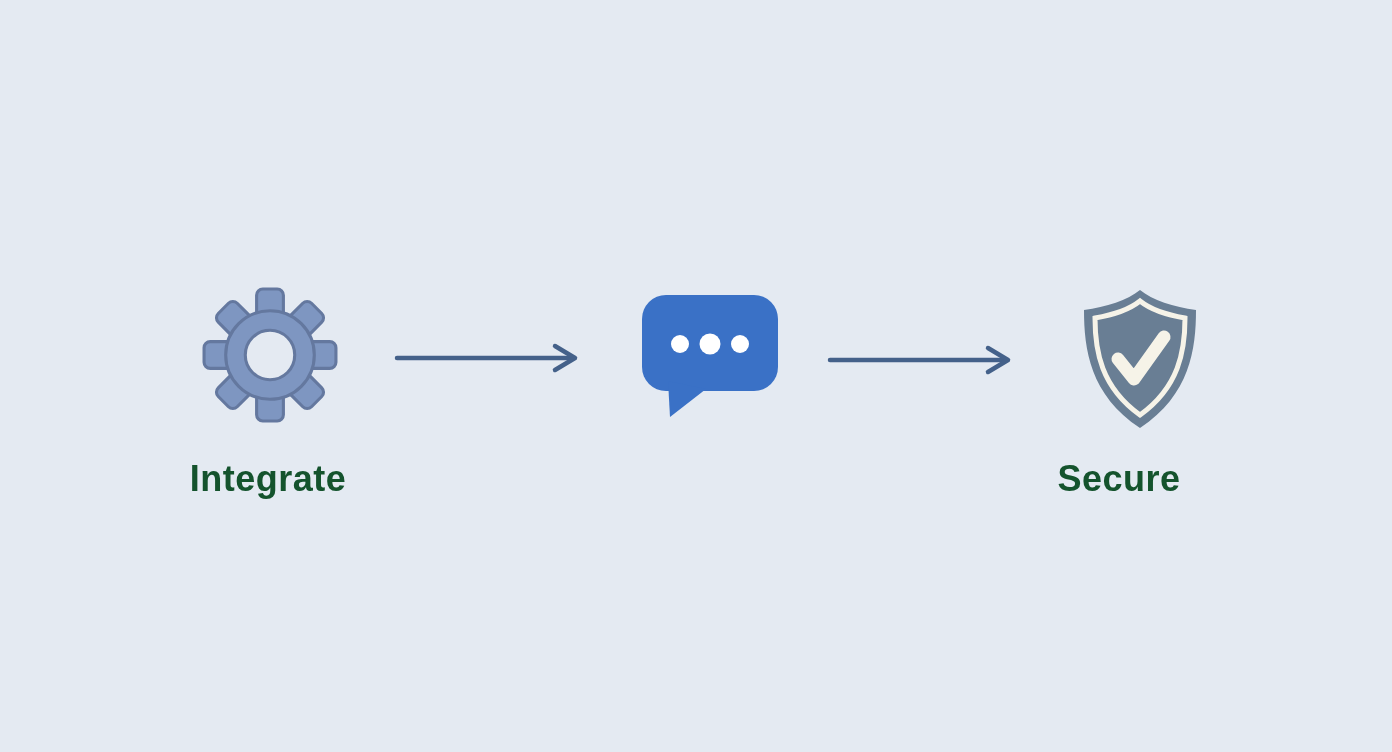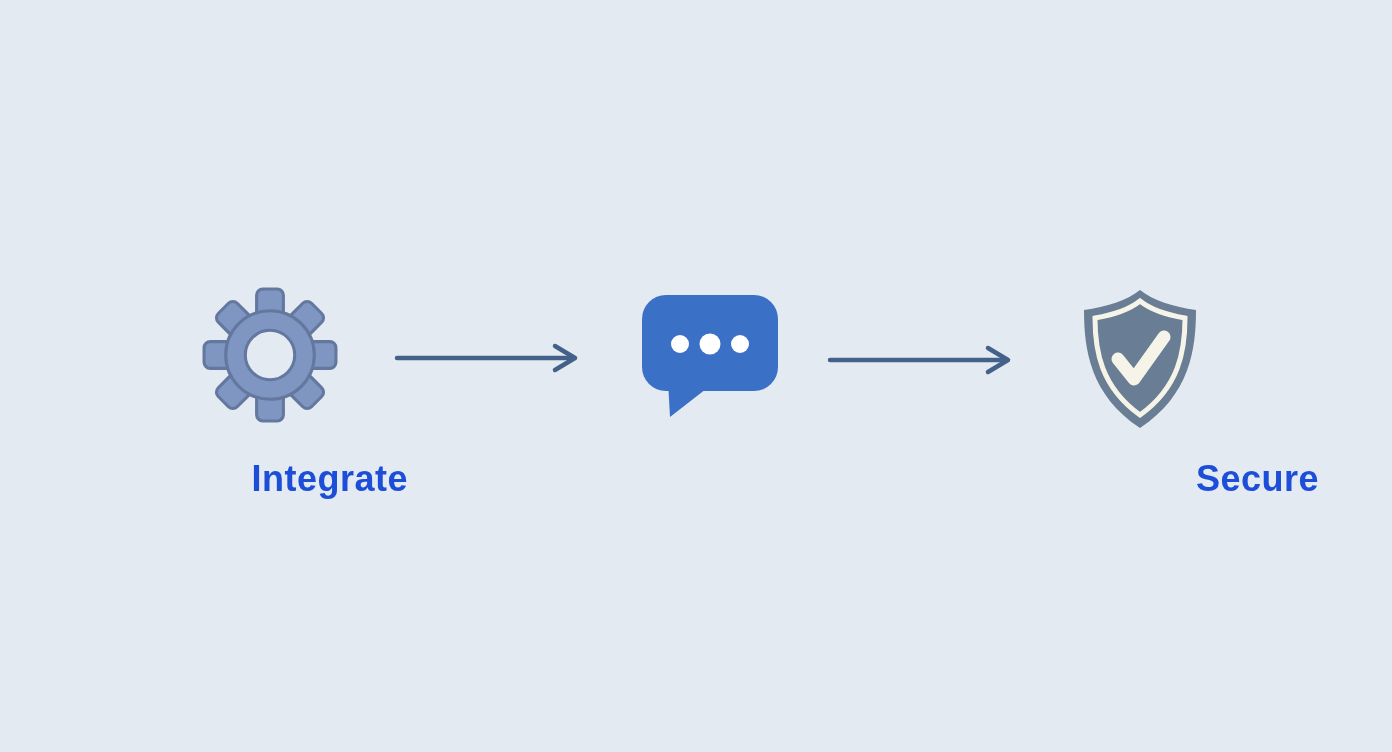--- a/index.html
+++ b/index.html
@@ -11,32 +11,32 @@
   .canvas {
     position: relative;
     width: 1392px;
     height: 752px;
     background: #e4eaf2;
   }
   .icon-box { position: absolute; }
   .step-label {
     position: absolute;
     width: 280px;
-    text-align: right;
+    text-align: center;
     font-size: 36px;
     font-weight: bold;
     letter-spacing: 0.5px;
-    color: #1d4ed8;
+    color: #14532d;
   }
   #gear-box     { left: 202px; top: 287px; width: 136px; height: 136px; }
   #bubble-box   { left: 640px; top: 293px; width: 140px; height: 126px; }
   #shield-box   { left: 1074px; top: 287px; width: 132px; height: 144px; }
   #label-integrate { left: 128px;  top: 458px; }
   #label-support   { left: 570px;  top: 458px; }
-  #label-secure    { left: 1039px; top: 458px; }
+  #label-secure    { left: 979px; top: 458px; }
   .arrow-box { position: absolute; width: 190px; height: 32px; }
   #arrow-1 { left: 393px; top: 342px; }
   #arrow-2 { left: 826px; top: 344px; }
   svg { display: block; width: 100%; height: 100%; }
 </style>
 </head>
 <body>
 
 <div class="canvas">
 

